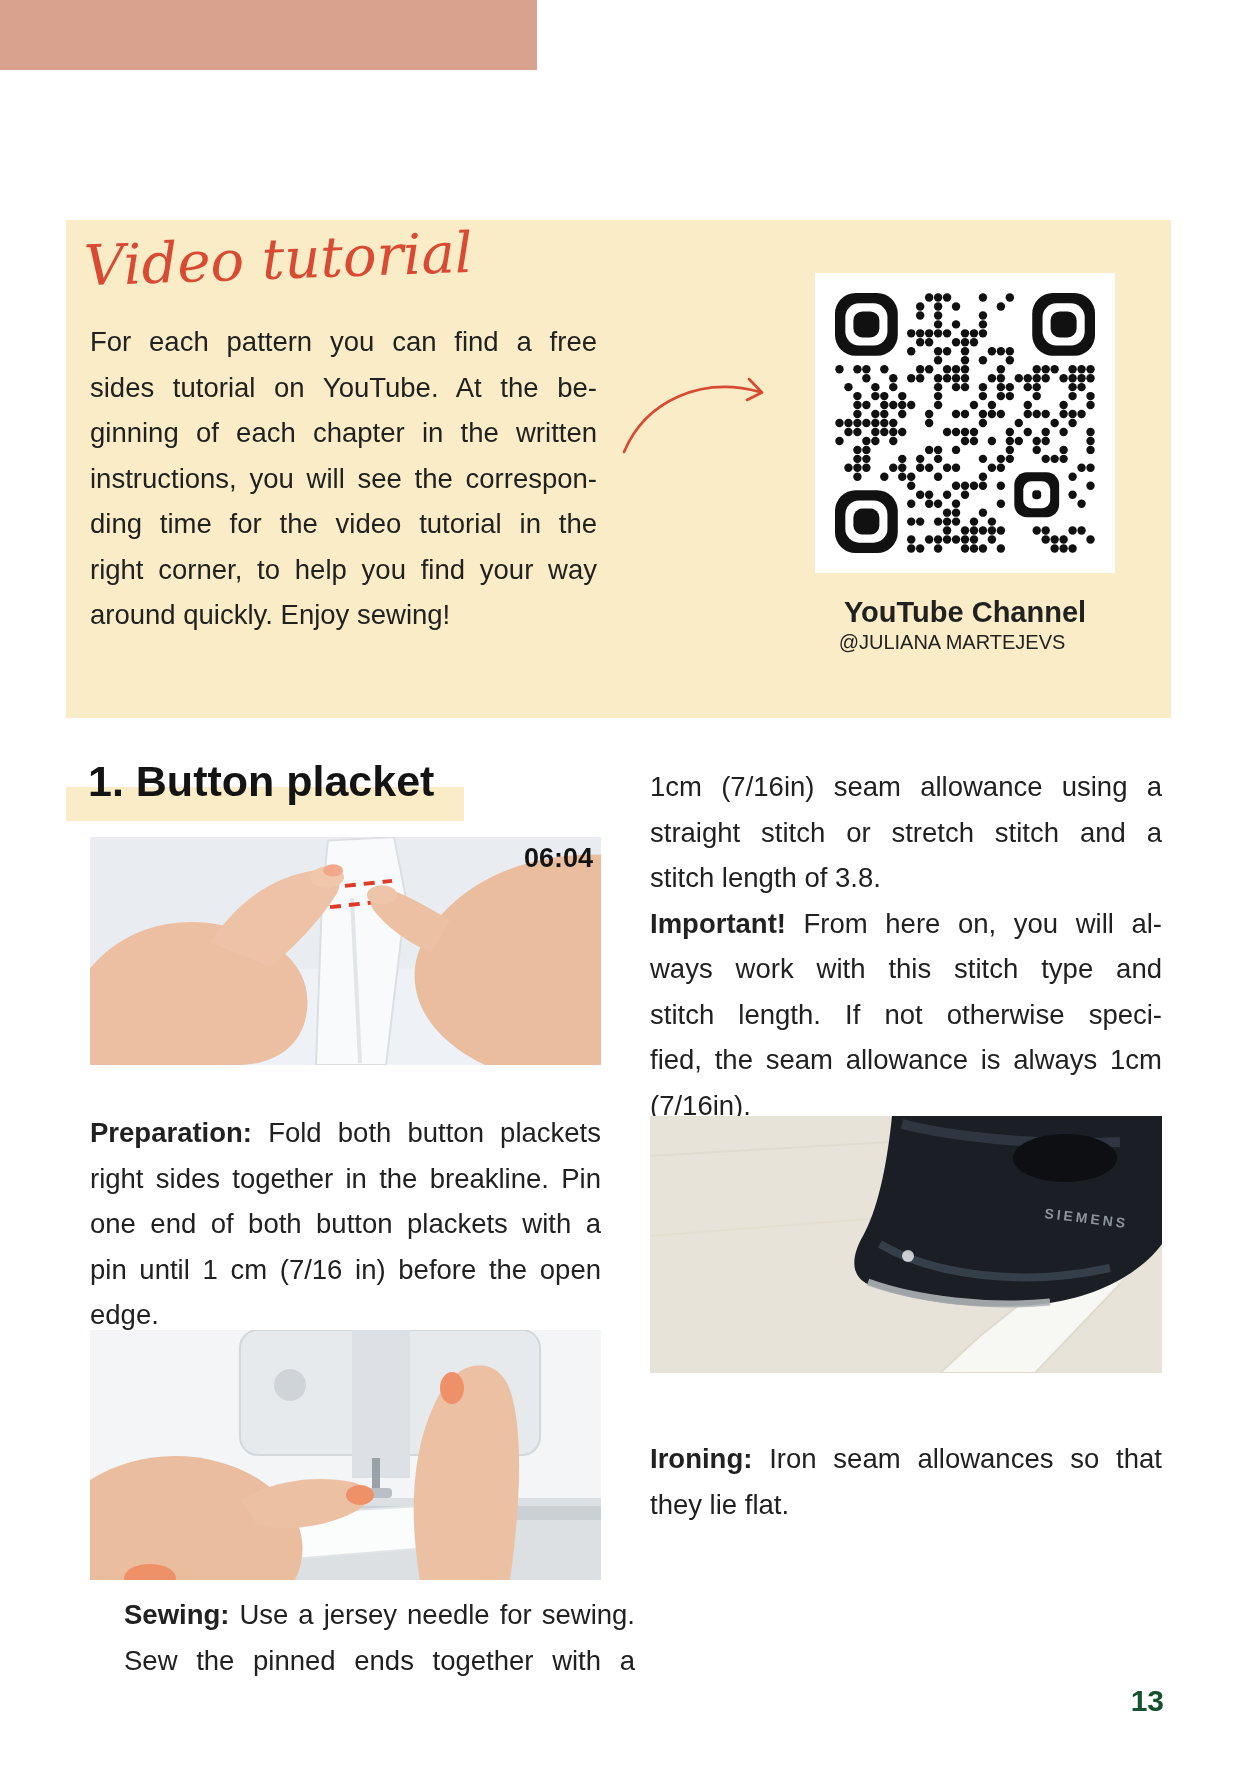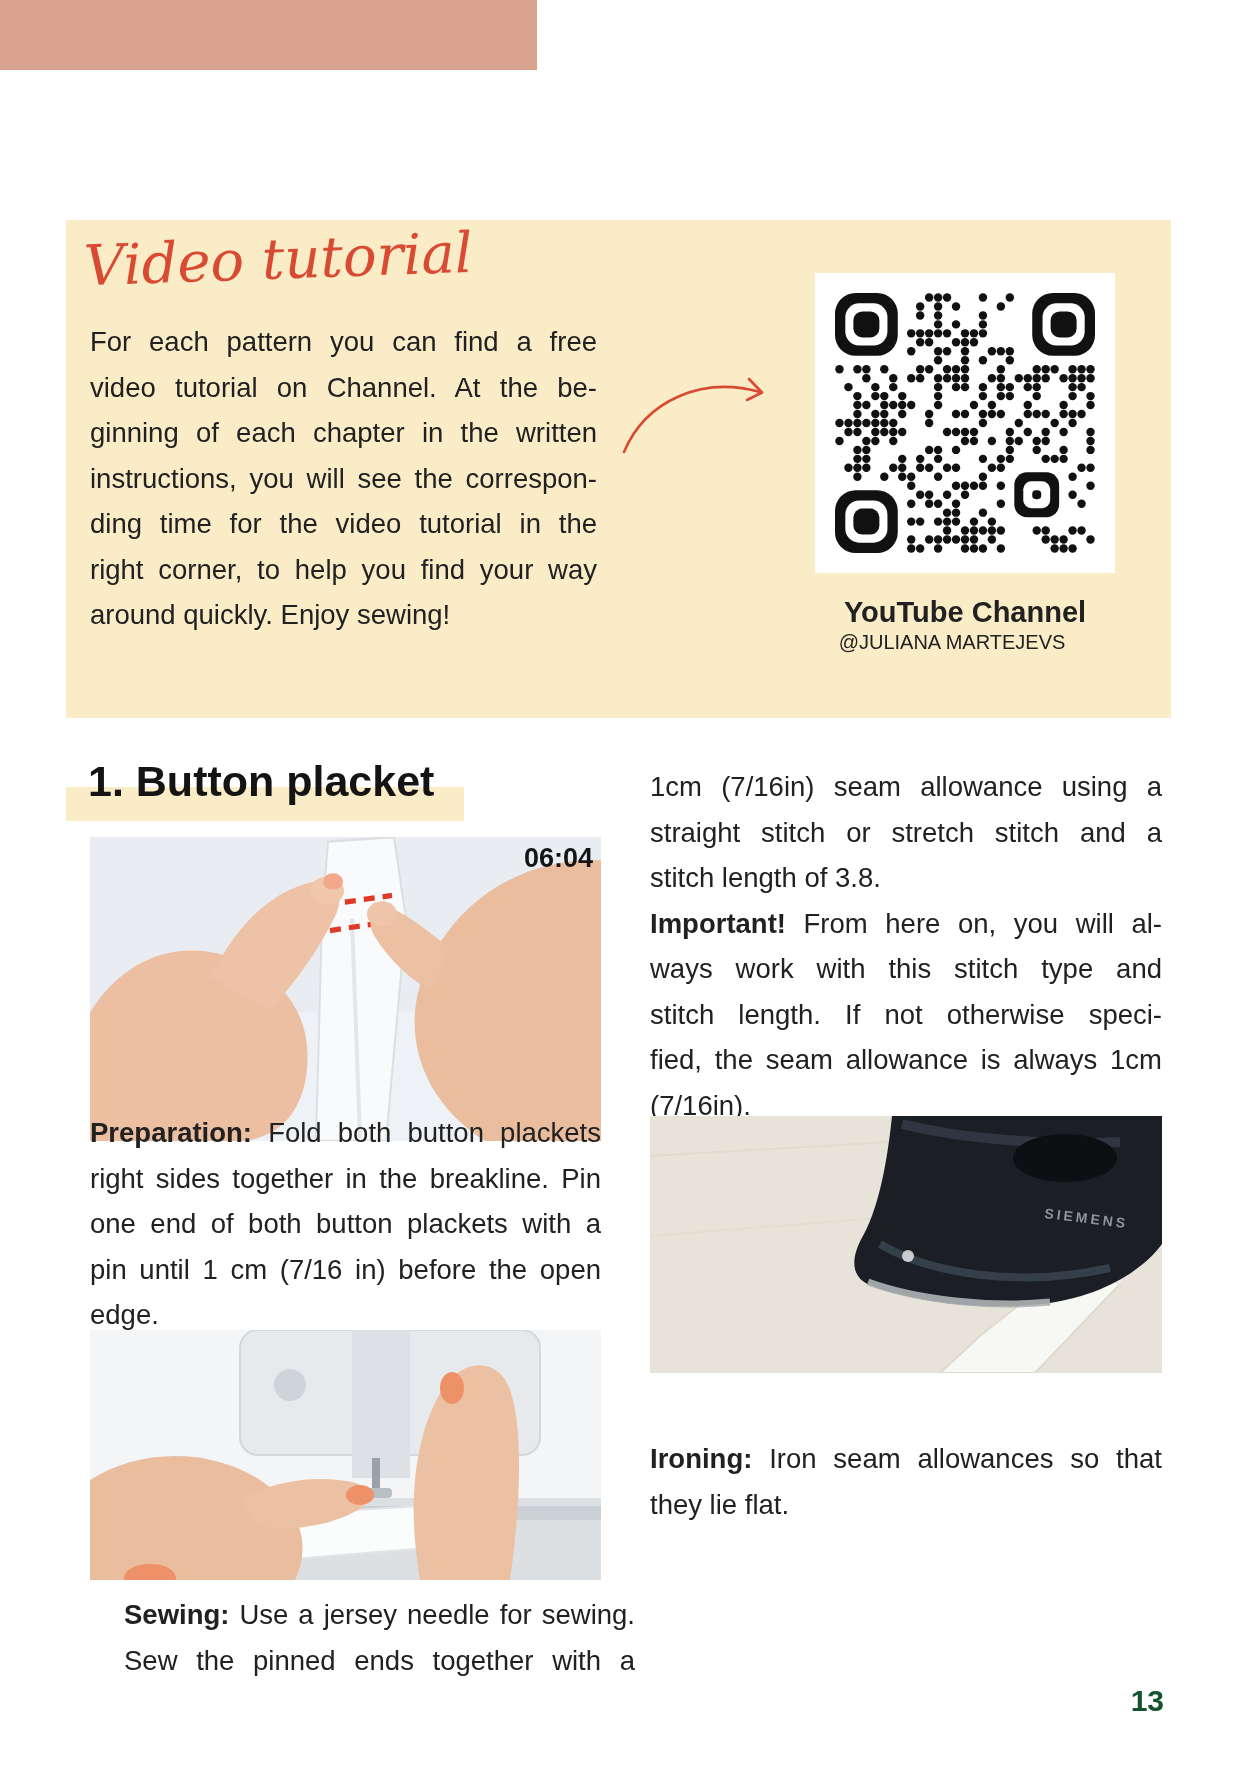--- a/index.html
+++ b/index.html
@@ -49,21 +49,21 @@
   
   .heading-highlight { left:66px; top:787px; width:398px; height:34px; background:#faecc7; z-index:1; }
   .section-heading {
     left:88px; top:757px; font-size:43px; font-weight:bold; color:#141414; z-index:2;
     letter-spacing:0px;
   }
 
   
   .photo { overflow:hidden; }
   .photo svg { display:block; width:100%; height:100%; }
-  .photo1 { left:90px; top:837px; width:511px; height:304px; }
+  .photo1 { left:90px; top:837px; width:511px; height:228px; }
   .photo2 { left:90px; top:1330px; width:511px; height:250px; }
   .photo3 { left:650px; top:1116px; width:512px; height:257px; }
   .timestamp {
     position:absolute; right:8px; top:6px; font-size:27px; font-weight:bold; color:#141414;
     z-index:3;
   }
 
   .prep-par { left:90px; top:1110px; width:511px; }
   .sew-par  { left:90px; top:1592px; width:511px;margin-left:34px; }
 
@@ -78,21 +78,21 @@
 <div class="page">
 
   <div class="abs header-bar"></div>
   <div class="abs header-title">INSTRUCTIONS</div>
 
   <div class="abs cream-box"></div>
   <div class="abs script-title">Video tutorial</div>
 
   <div class="abs video-par">
     <div class="line j">For each pattern you can find a free</div>
-    <div class="line j">video tutorial on Channel. At the be-</div>
+    <div class="line j">sides tutorial on YouTube. At the be-</div>
     <div class="line j">ginning of each chapter in the written</div>
     <div class="line j">instructions, you will see the correspon-</div>
     <div class="line j">ding time for the video tutorial in the</div>
     <div class="line j">right corner, to help you find your way</div>
     <div class="line">around quickly. Enjoy sewing!</div>
   </div>
 
   <div class="abs arrow-wrap">
     <svg viewBox="0 0 160 92">
       <path d="M6,84 C28,32 84,8 142,24" fill="none" stroke="#d84a32" stroke-width="2.6" stroke-linecap="round"></path>

